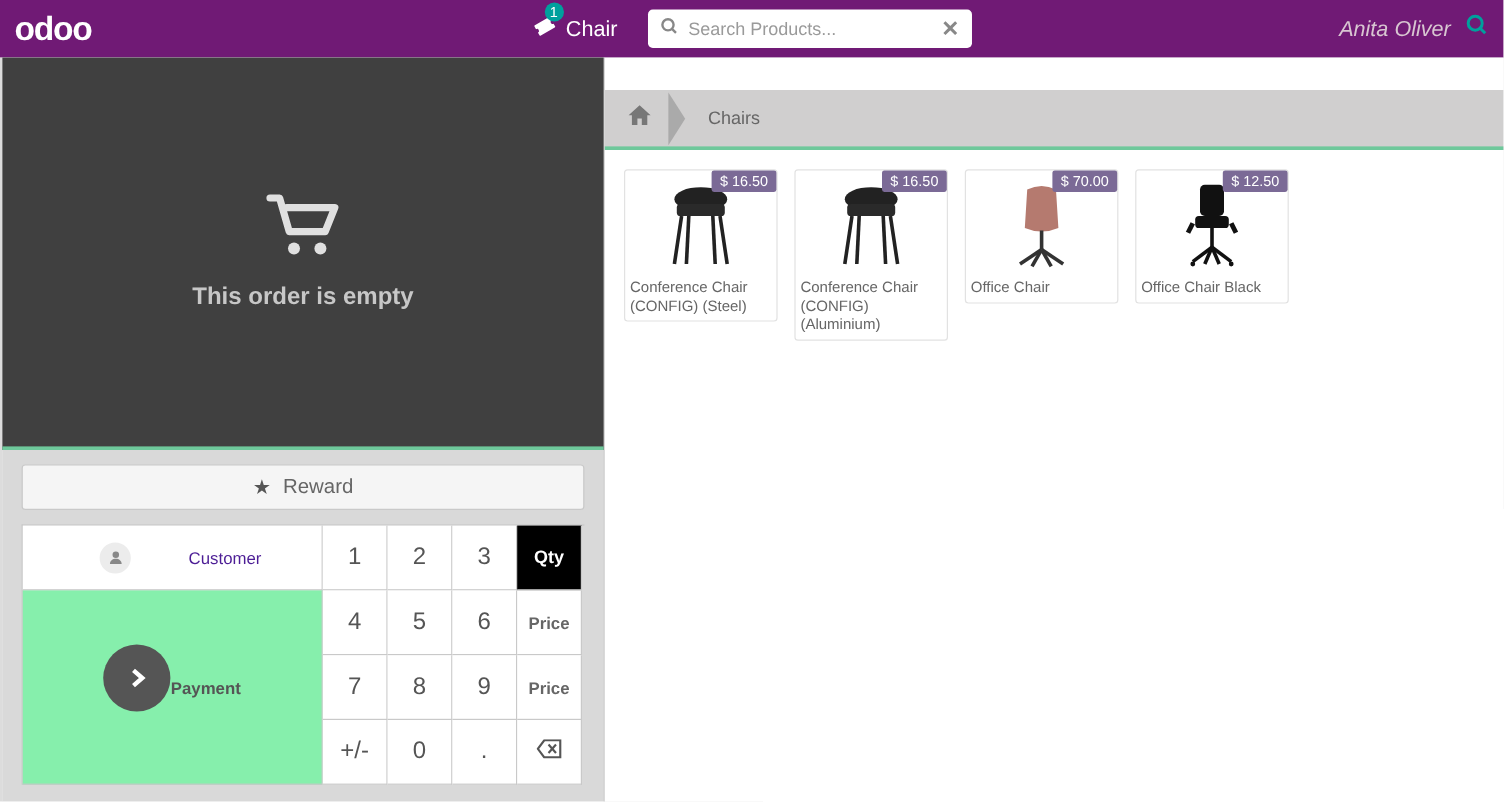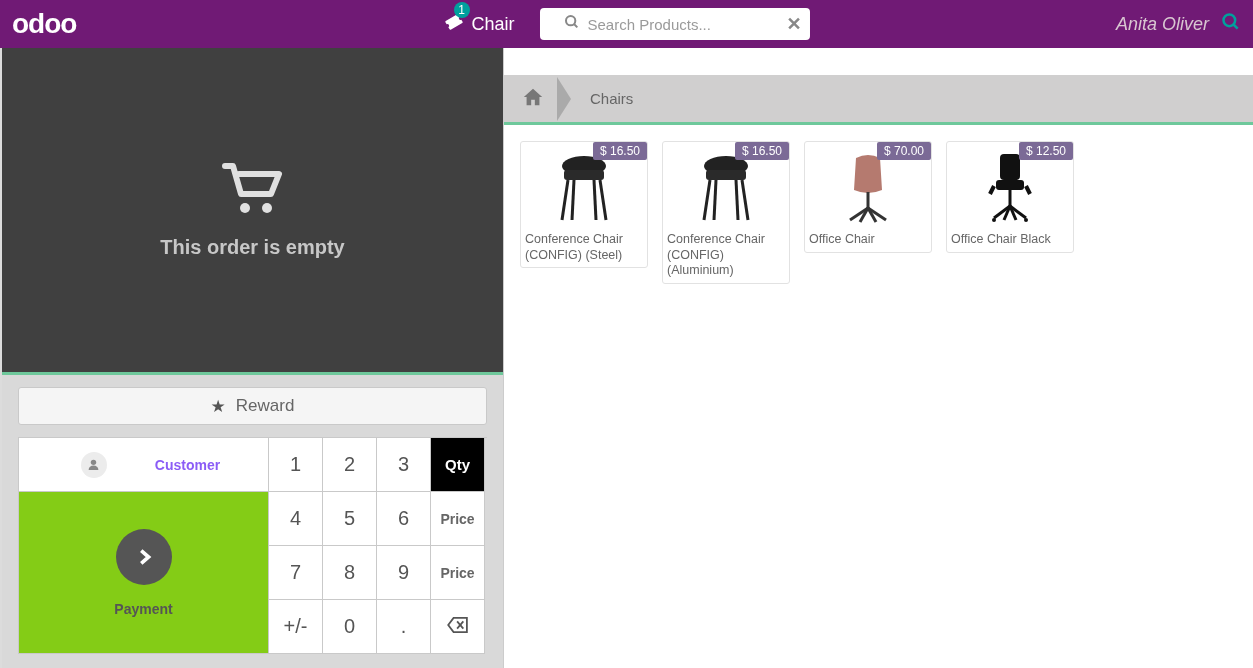--- a/index.html
+++ b/index.html
@@ -55,21 +55,21 @@
     border-radius: 8px;
     padding: 0 3px;
   }
   .search-wrap {
     background: #fff;
     border-radius: 4px;
     height: 32px;
     width: 270px;
     display: flex;
     align-items: center;
-    padding: 0 24px;
+    padding: 0 10px;
   }
   .search-wrap input {
     border: none;
     outline: none;
     flex: 1;
     font-size: 15px;
     color: #555;
     background: transparent;
     margin-left: 8px;
   }
@@ -150,35 +150,35 @@
   }
   .cell.label { font-size: 14px; font-weight: 600; color: #666; }
   .cell.qty { background: #000000; color: #fff; font-weight: 600; font-size: 15px; }
   .cust-cell {
     grid-row: 1;
     grid-column: 1;
     background: #fff;
     display: flex;
     align-items: center;
     padding-left: 14px;
-    color: #8b5cf6;
-    font-weight: 700;
+    color: #4c1d95;
+    font-weight: 400;
     font-size: 14px;
   }
   .cust-cell .user-ic {
     width: 26px; height: 26px; border-radius: 50%;
     background: #ececec; display:flex;align-items:center;justify-content:center;
     margin-right: 48px; color:#888; font-size:13px;
   }
   .pay-cell {
     grid-row: 2 / span 3;
     grid-column: 1;
-    background: #84cc16;
-    display: flex;
-    flex-direction: column;
+    background: #86efac;
+    display: flex;
+    flex-direction: row;
     align-items: center;
     justify-content: center;
     color: #555;
     font-weight: 600;
     font-size: 14px;
   }
   .pay-circle {
     width: 56px; height: 56px; border-radius: 50%;
     background: #555; display:flex;align-items:center;justify-content:center;
     margin-bottom: 16px;

